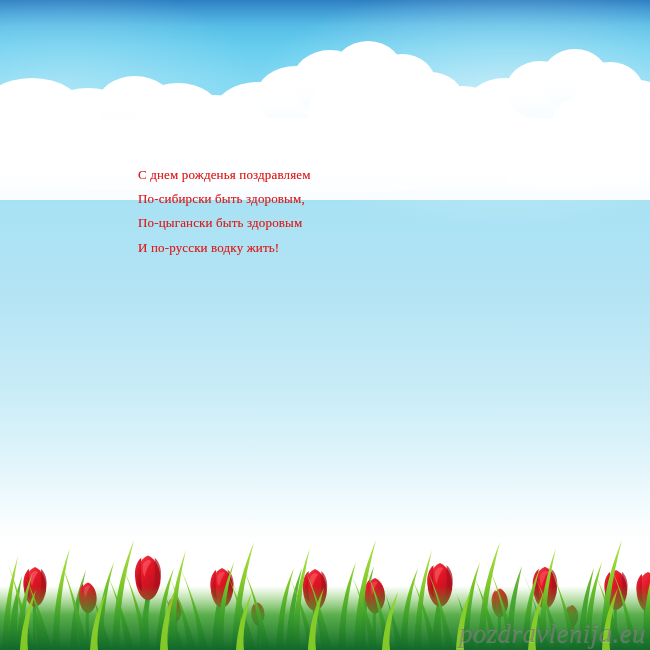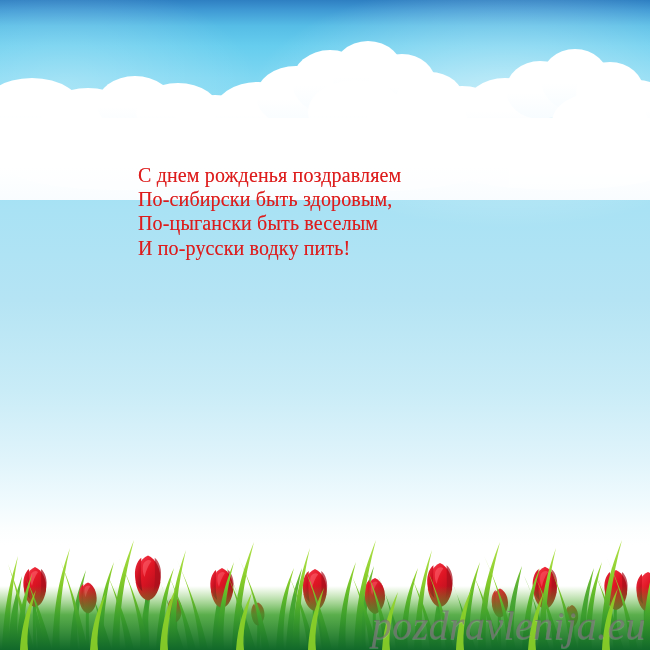--- a/index.html
+++ b/index.html
@@ -53,21 +53,21 @@
   }
   .clouds svg { display:block; width:650px; height:200px; }
 
   
   .poem {
     position: absolute;
     left: 138px;
     top: 163px;
     width: 420px;
     color: #dd1c1c;
-    font-size: 20px;
+    font-size: 13px;
     line-height: 24.2px;
     letter-spacing: 0.15px;
     text-shadow: 0 0 0.6px rgba(221,28,28,0.45);
     white-space: nowrap;
   }
   .poem .line { display: block; }
 
   
   .meadow {
     position: absolute;
@@ -78,21 +78,21 @@
   }
   .meadow svg { display:block; width:650px; height:160px; }
 
   
   .watermark {
     position: absolute;
     right: 4px;
     bottom: 1px;
     font-family: "Liberation Serif", "DejaVu Serif", serif;
     font-style: italic;
-    font-size: 40px;
+    font-size: 27px;
     letter-spacing: 0.4px;
     color: rgba(120,104,118,0.62);
     text-shadow: 0 1px 0 rgba(255,255,255,0.18);
     pointer-events: none;
   }
 </style>
 </head>
 <body>
 
 <div id="card">
@@ -154,22 +154,22 @@
         <ellipse cx="120" cy="168" rx="110" ry="22"></ellipse>
         <ellipse cx="350" cy="172" rx="130" ry="20"></ellipse>
         <ellipse cx="560" cy="168" rx="110" ry="22"></ellipse>
       </g>
     </svg>
   </div>
 
   <div class="poem">
     <span class="line">С днем рожденья поздравляем</span>
     <span class="line">По-сибирски быть здоровым,</span>
-    <span class="line">По-цыгански быть веселым</span>
-    <span class="line">И по-русски водку пить!</span>
+    <span class="line">По-цыгански быть здоровым</span>
+    <span class="line">И по-русски водку жить!</span>
   </div>
 
   <div class="meadow">
     <svg viewBox="0 0 650 160" preserveAspectRatio="none" aria-hidden="true">
       <defs>
         <linearGradient id="bladeA" x1="0" y1="0" x2="0" y2="1">
           <stop offset="0%" stop-color="#b3e24a"></stop>
           <stop offset="35%" stop-color="#86cc2a"></stop>
           <stop offset="100%" stop-color="#2b8f33"></stop>
         </linearGradient>

